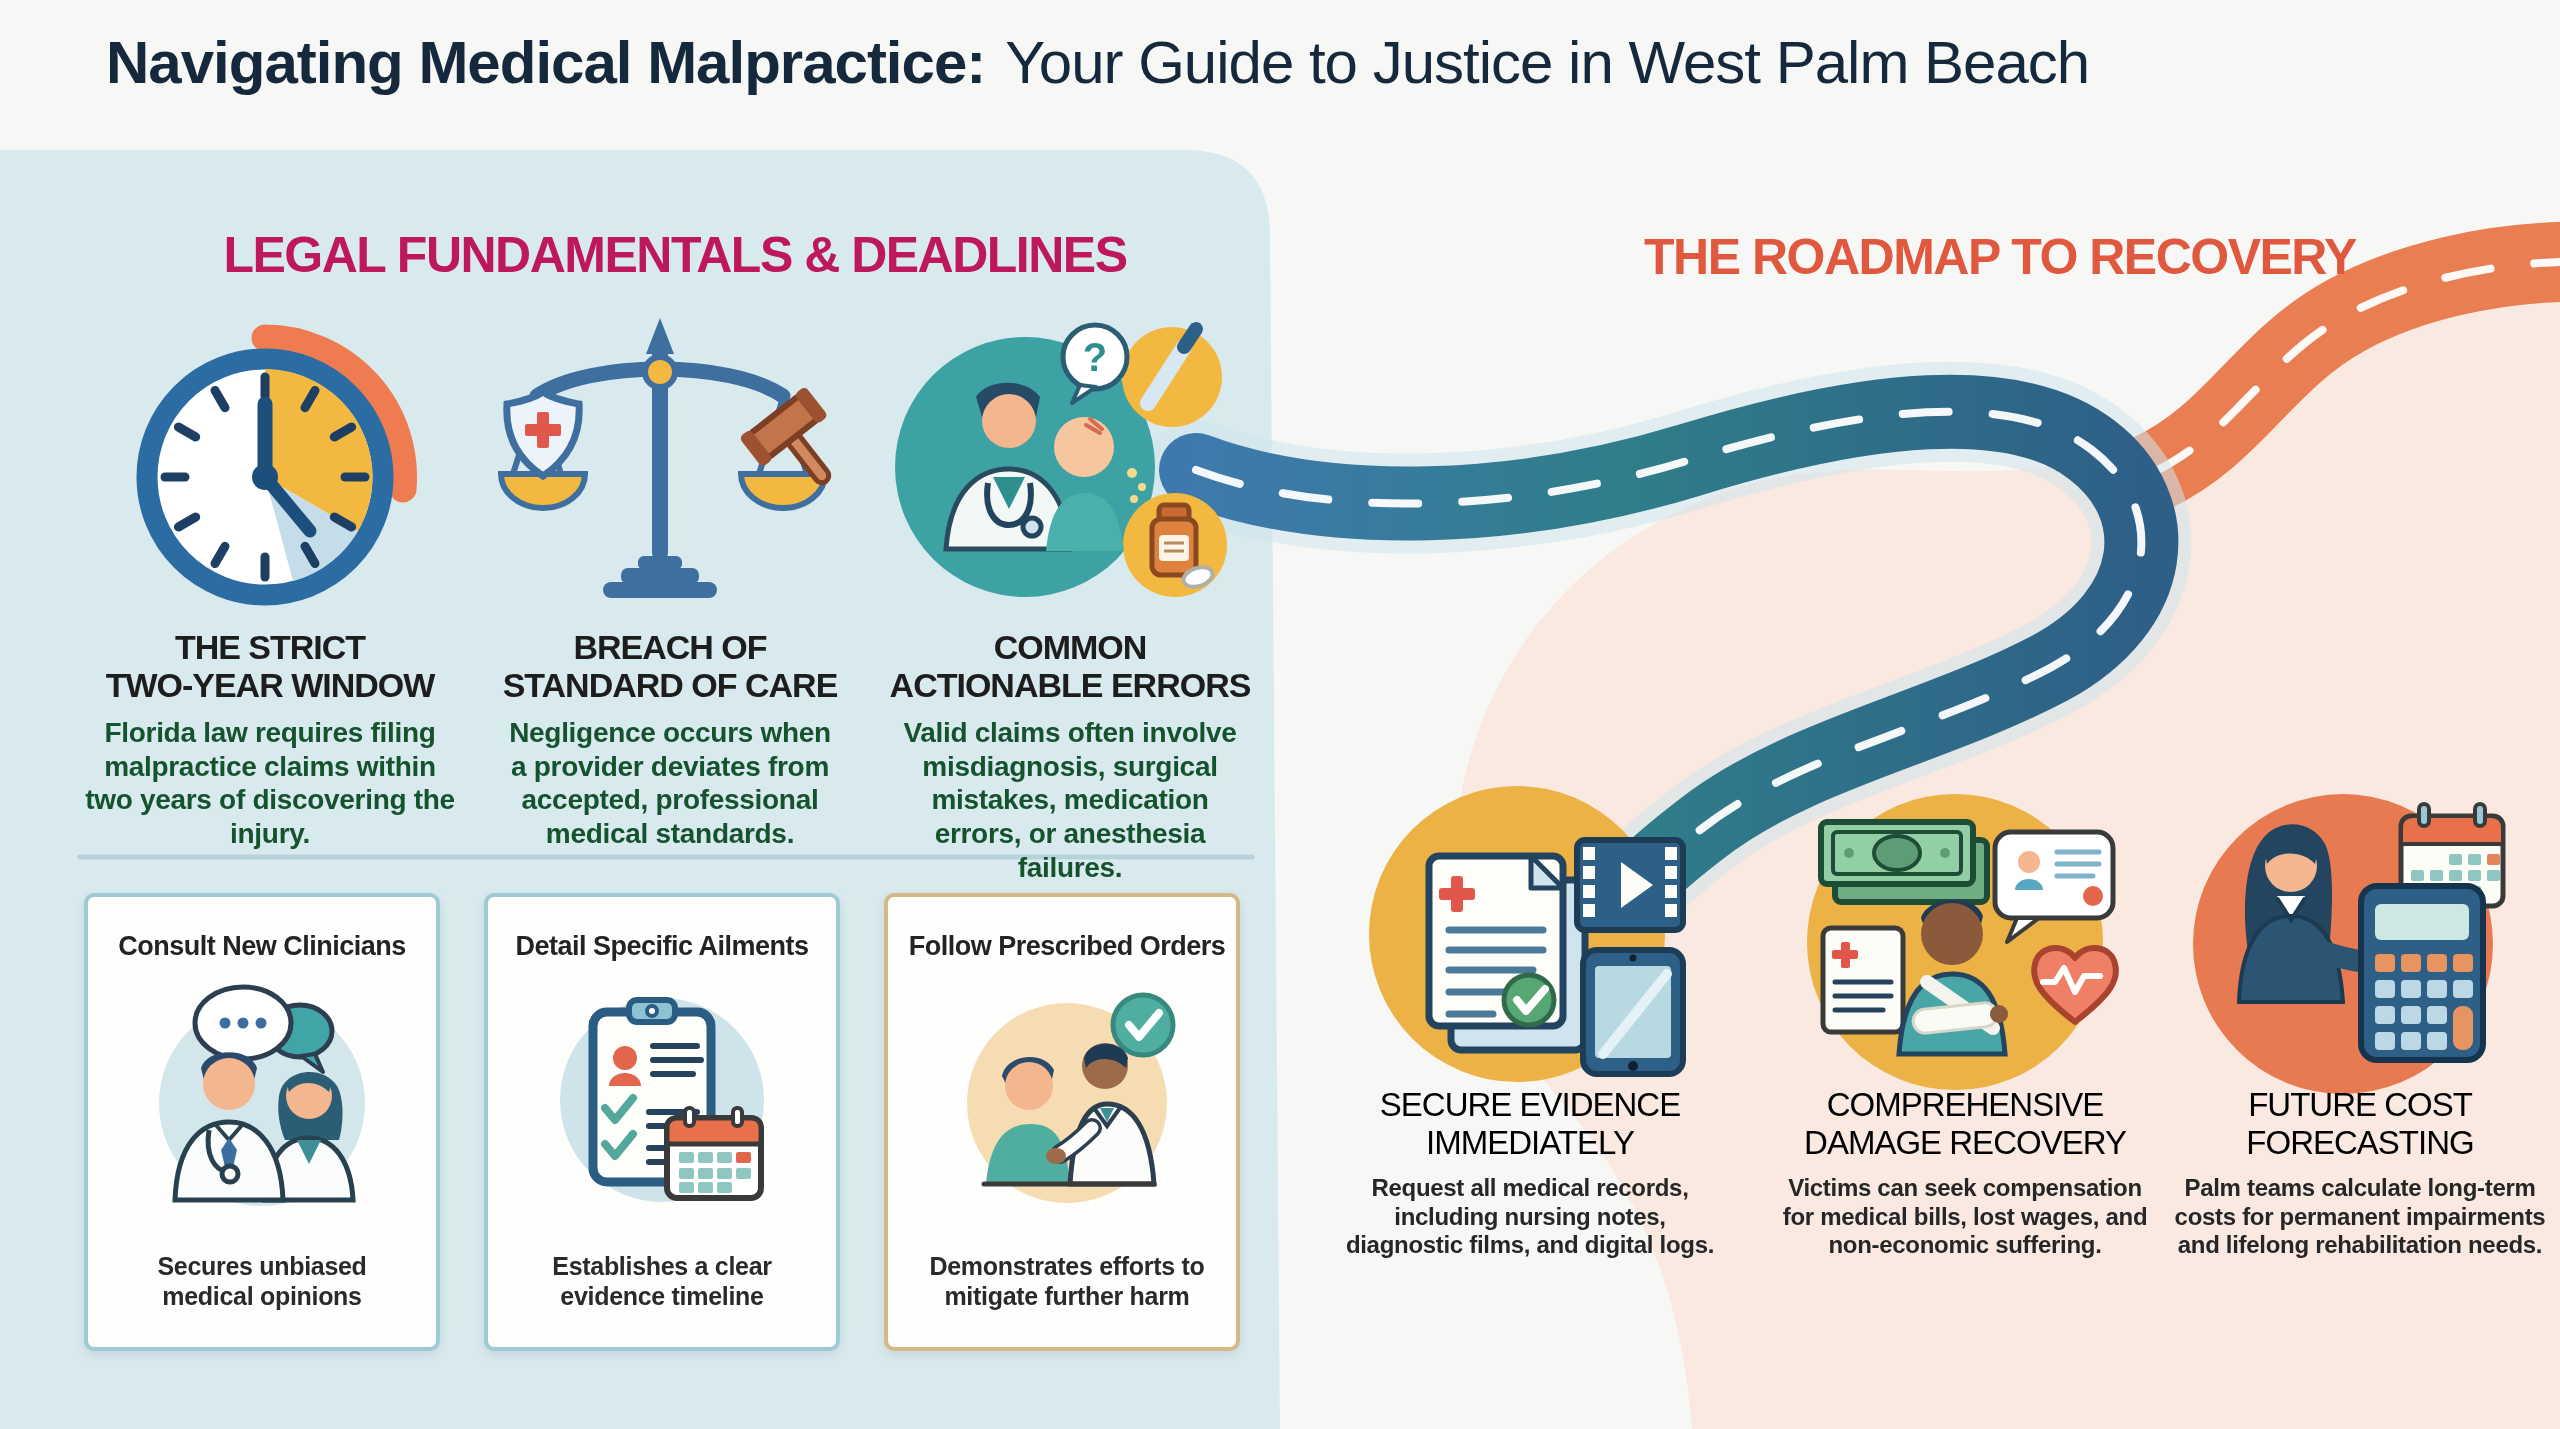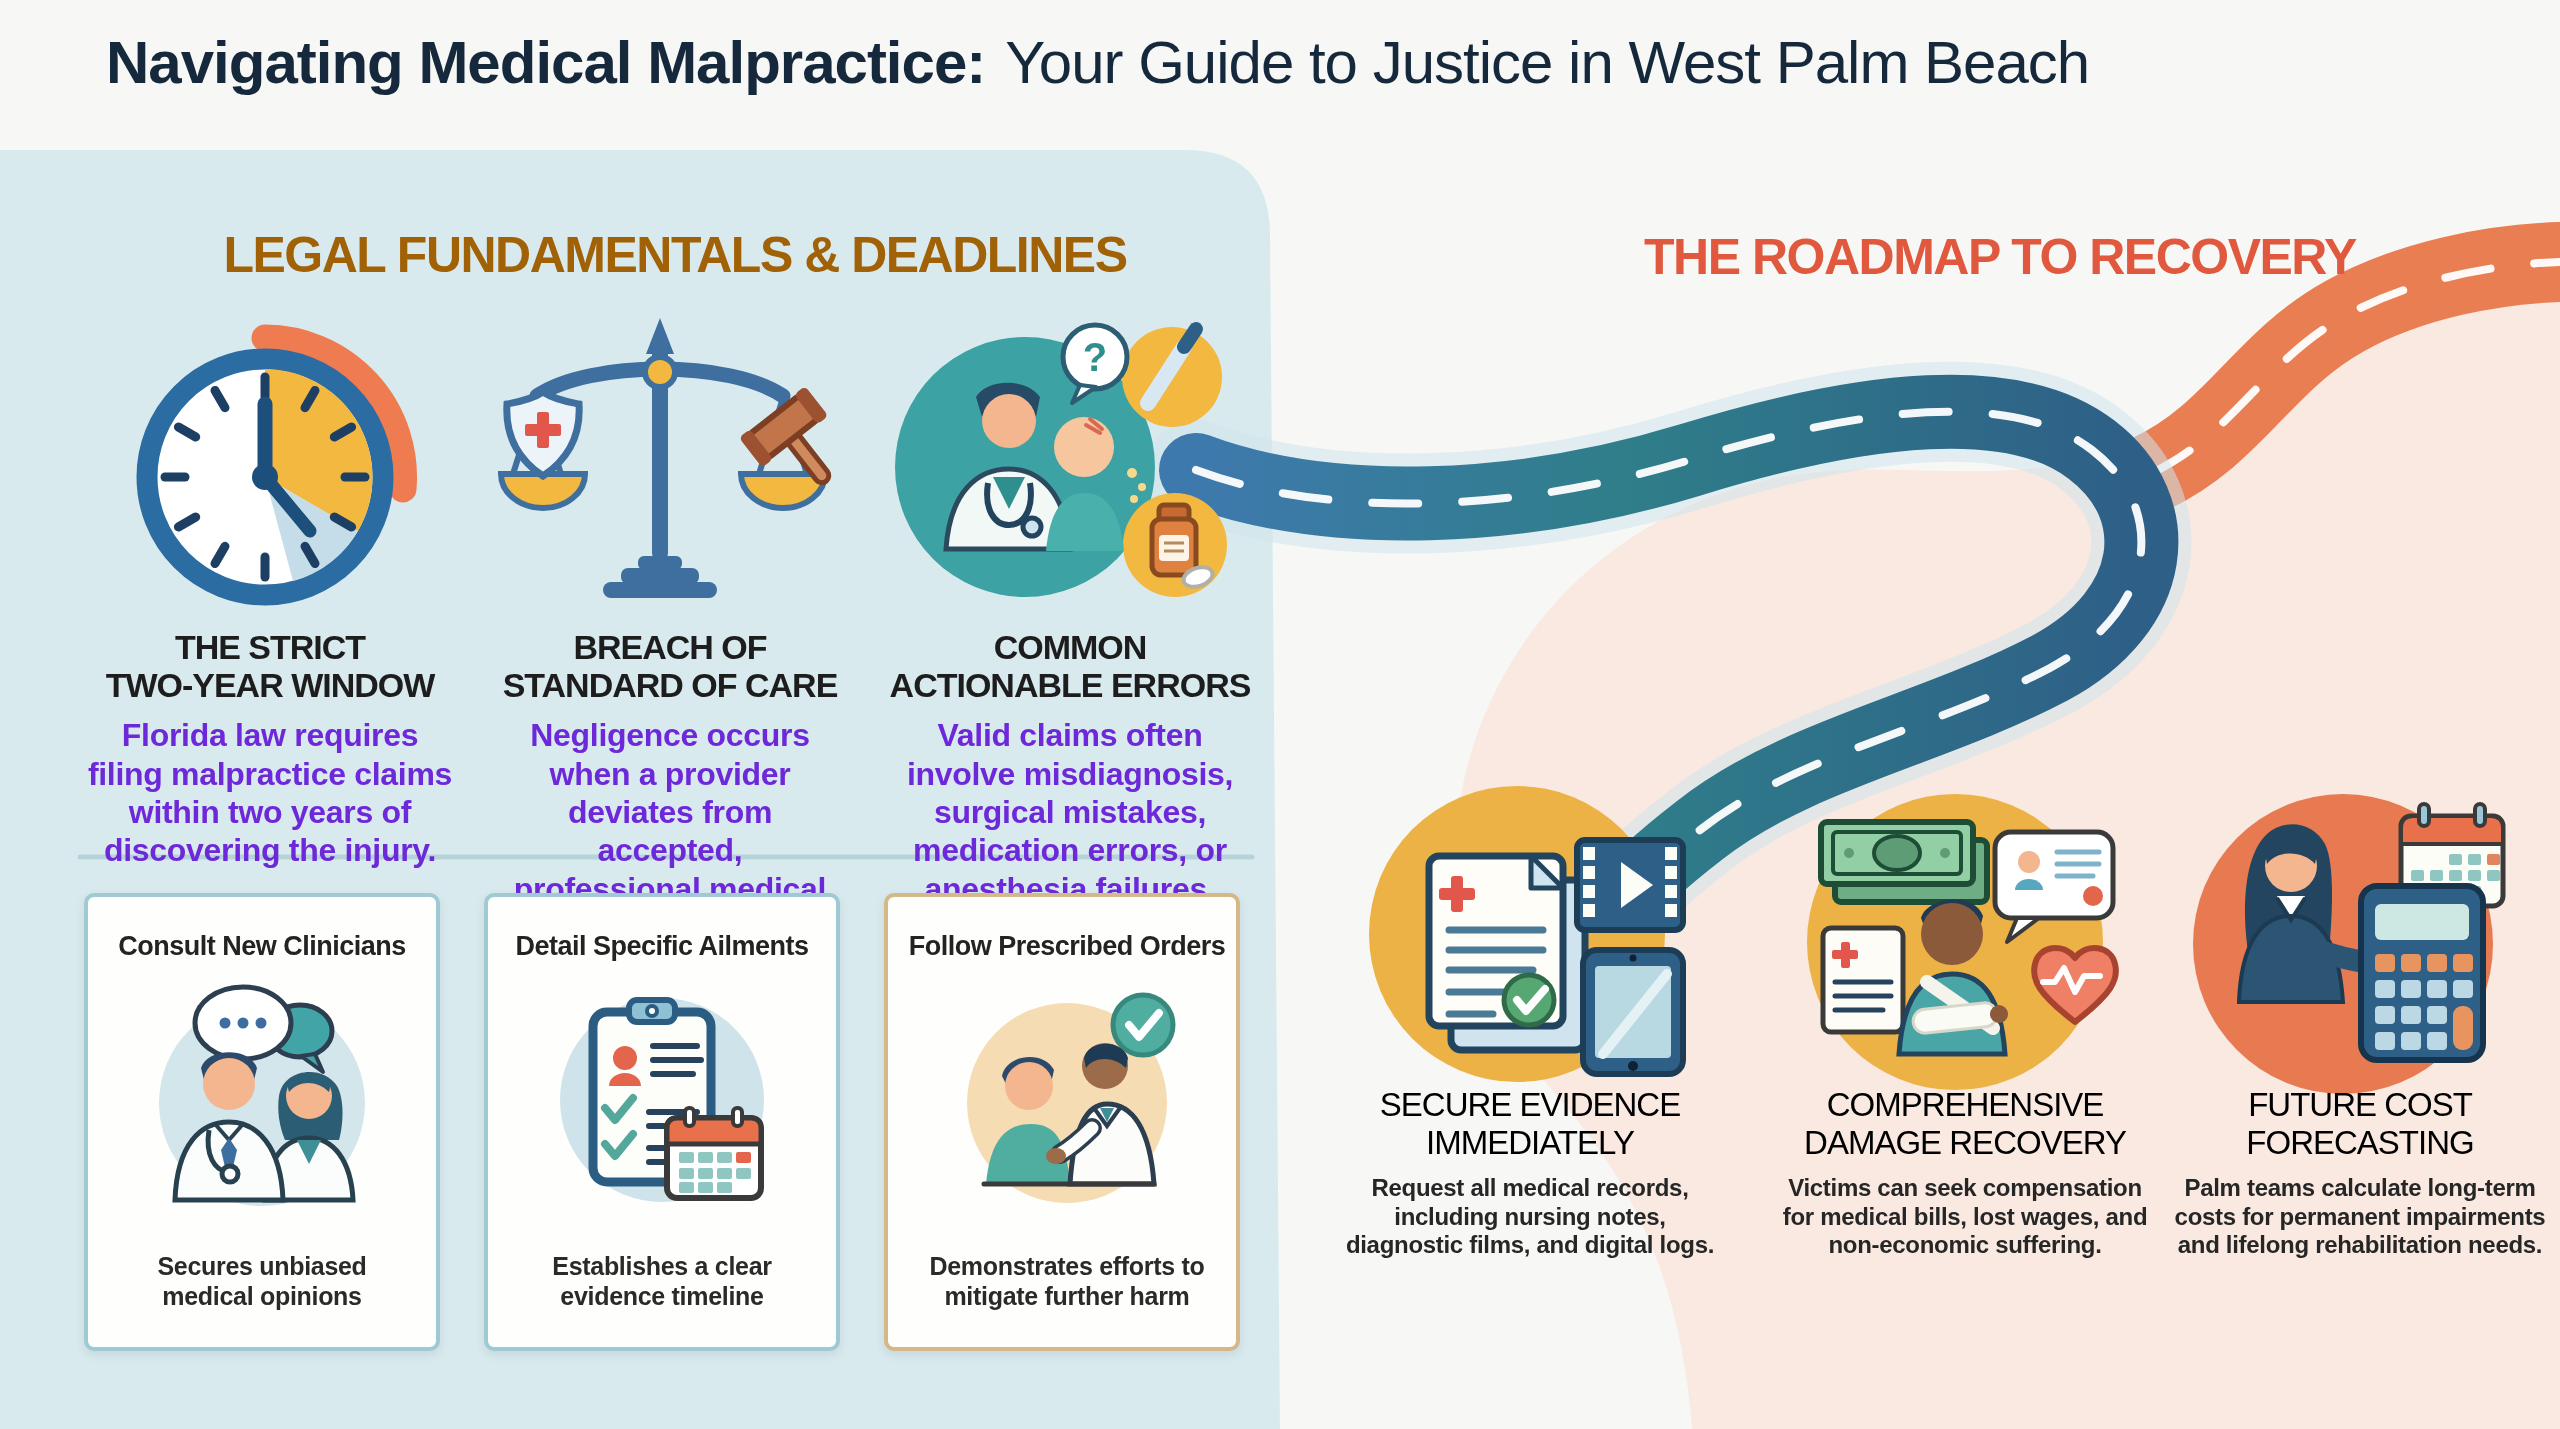--- a/index.html
+++ b/index.html
@@ -18,32 +18,32 @@
     white-space:nowrap;
   }
   .main-title .bold{font-weight:bold;}
   .main-title .reg{font-weight:normal;margin-left:20px;}
 
   
   .section-heading{
     font-weight:bold;font-size:50px;letter-spacing:-1.5px;text-align:center;
     white-space:nowrap;
   }
-  .left-heading{left:95px;top:226px;width:1160px;color:#a16207;}
+  .left-heading{left:95px;top:226px;width:1160px;color:#be185d;}
   .right-heading{left:1600px;top:228px;width:800px;color:#e0593f;}
 
   
   .item{ text-align:center; }
   .item h3{
     margin:0;font-size:34px;font-weight:bold;color:#1d1d1d;
     line-height:1.12;letter-spacing:-1px;
   }
   .item h3 span{display:block;}
   .item p{
-    margin:12px auto 0;font-size:32px;font-weight:bold;color:#6d28d9;
+    margin:12px auto 0;font-size:28px;font-weight:bold;color:#14532d;
     line-height:1.2;letter-spacing:-0.3px;
   }
   .item-1{left:60px;top:628px;width:420px;}
   .item-2{left:460px;top:628px;width:420px;}
   .item-3{left:855px;top:628px;width:430px;}
   .item-1 p{max-width:370px;}
   .item-2 p{max-width:330px;}
   .item-3 p{max-width:360px;}
 
   

